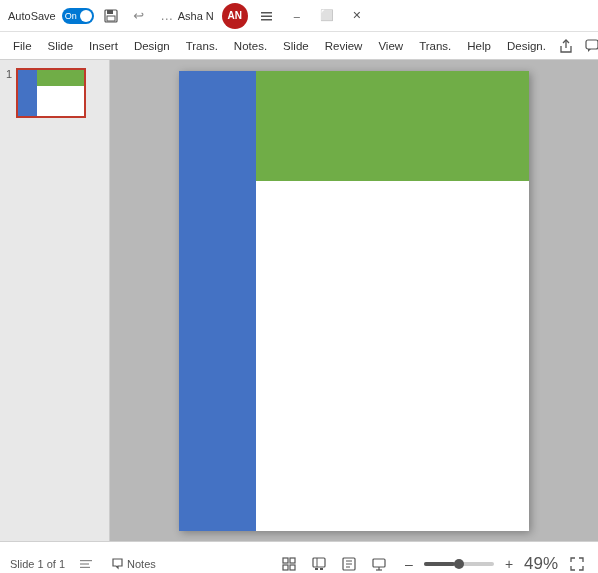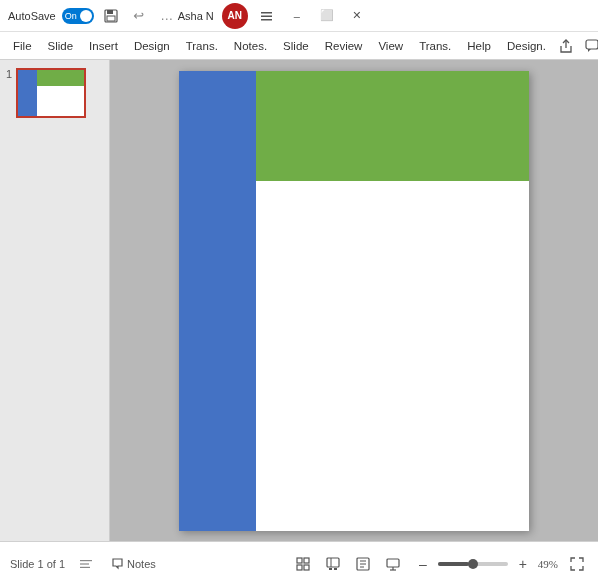--- a/index.html
+++ b/index.html
@@ -276,23 +276,22 @@
     .zoom-slider-thumb {
       width: 10px;
       height: 10px;
       background: #555;
       border-radius: 50%;
       position: absolute;
       top: -3px;
       left: 43%;
     }
     .zoom-percent {
-      font-size: 11px;
-      color: #555;
-      font-family: Liberation Serif, serif;
+      font-size: 17px;
+      color: #555;
     }
     .notes-btn {
       display: flex;
       align-items: flex-end;
       gap: 3px;
       cursor: pointer;
       font-size: 11px;
       color: #555;
       padding: 2px 4px;
     }

